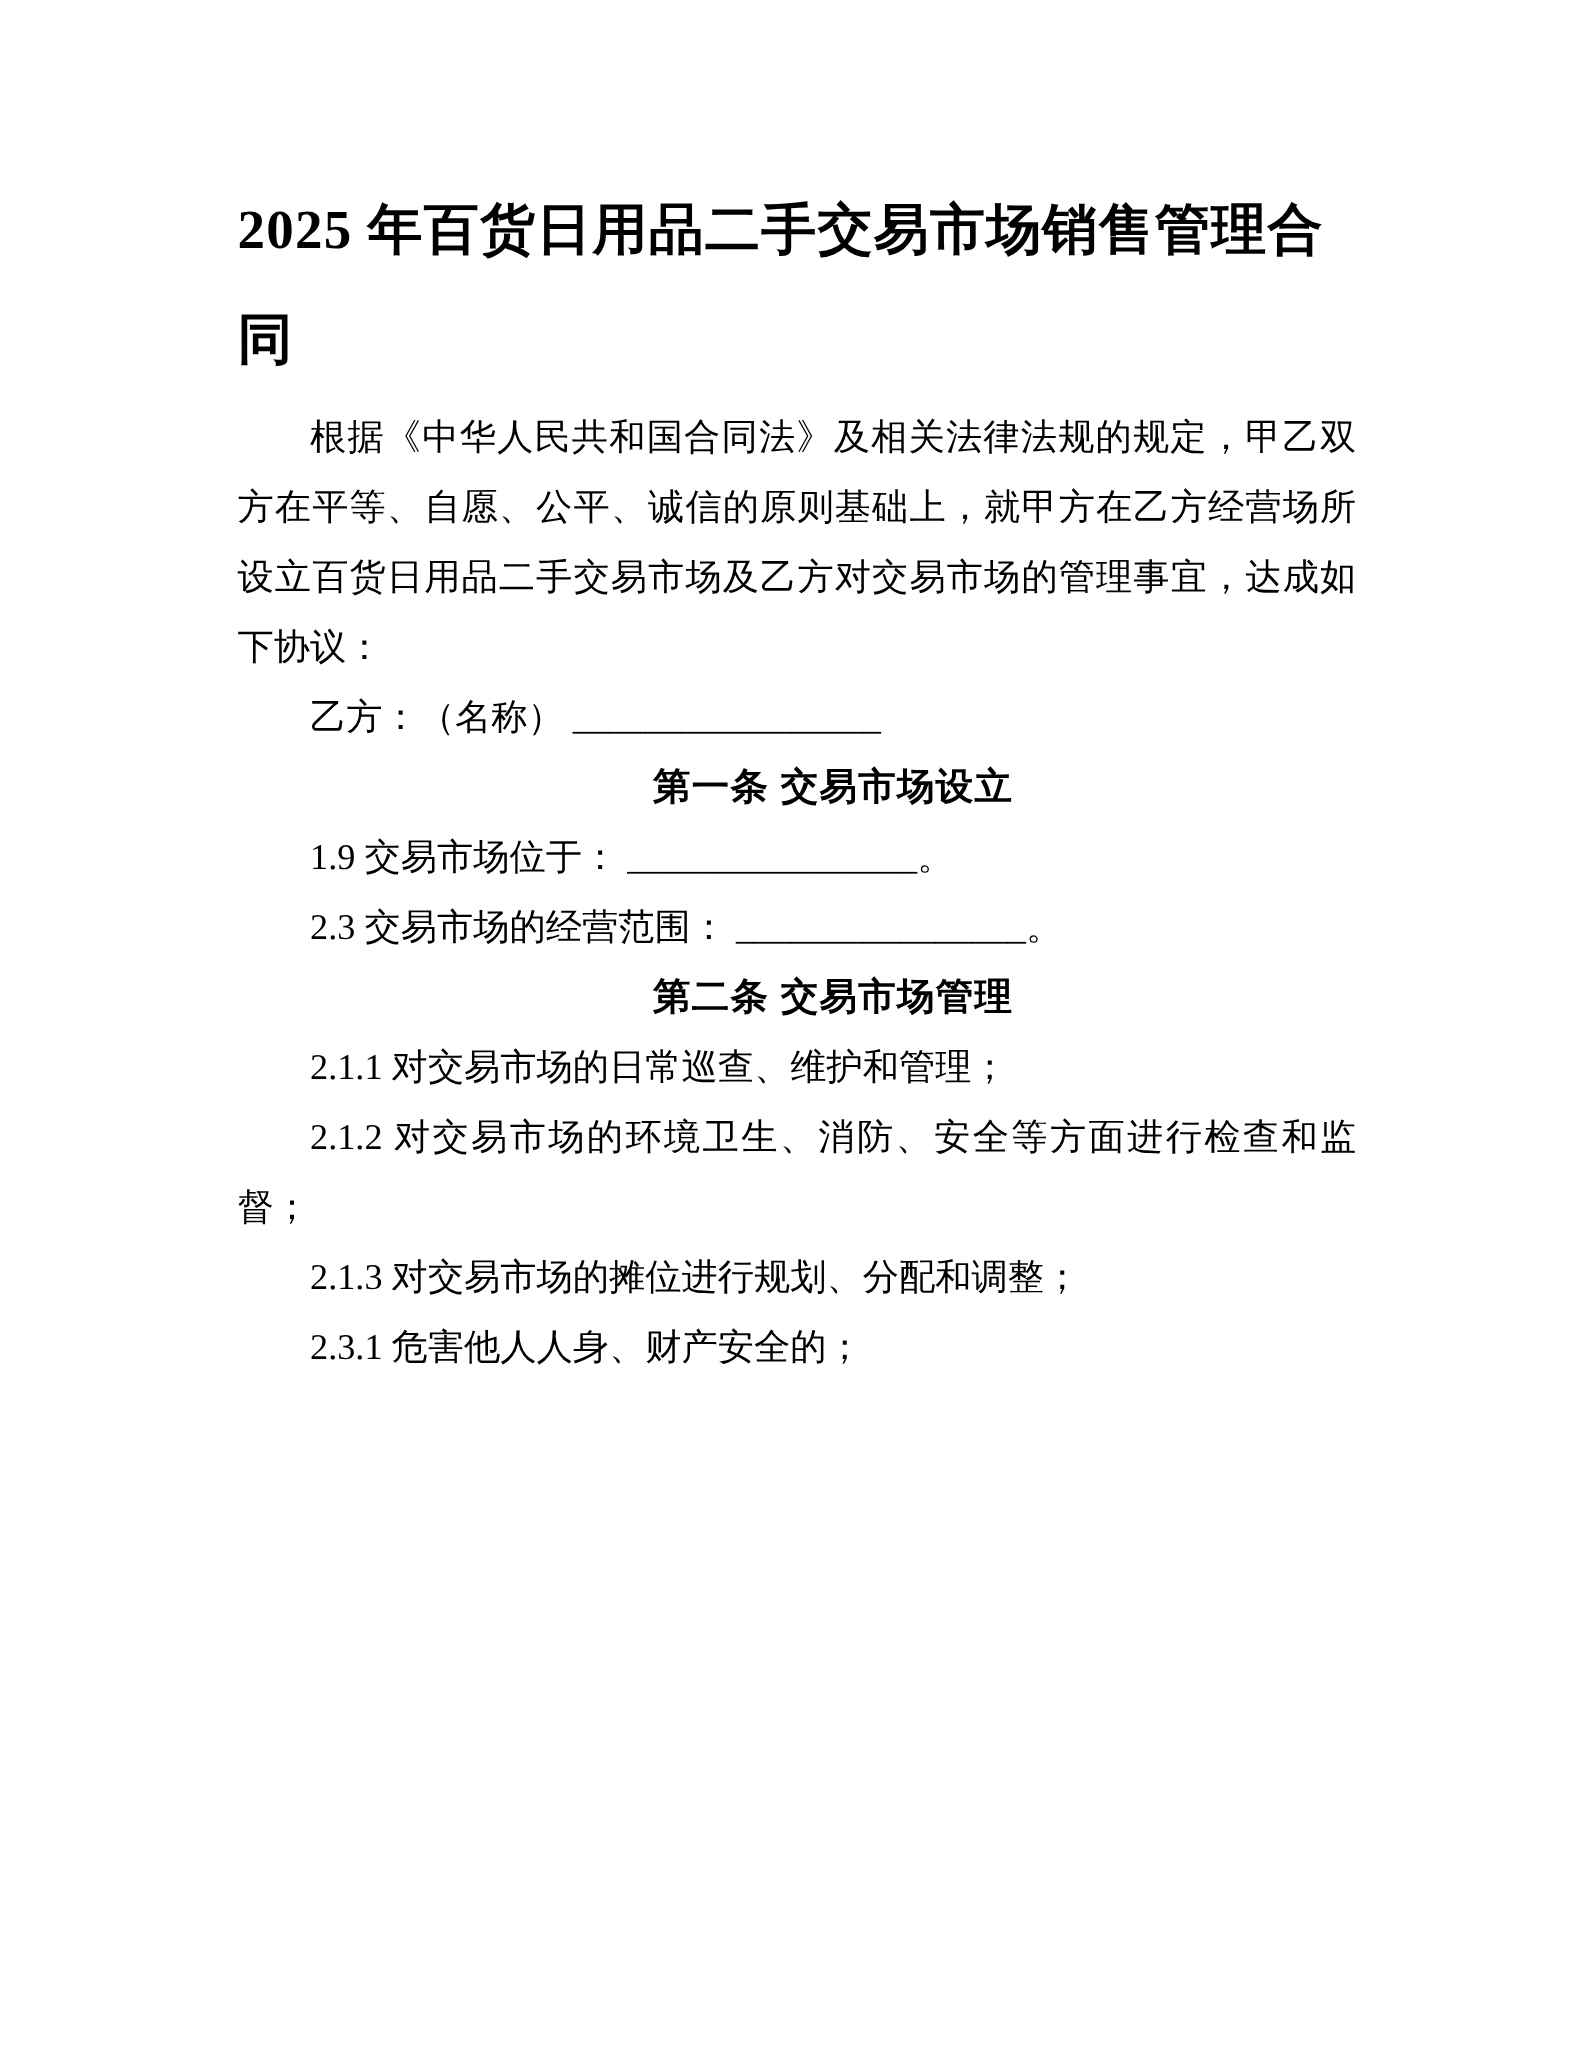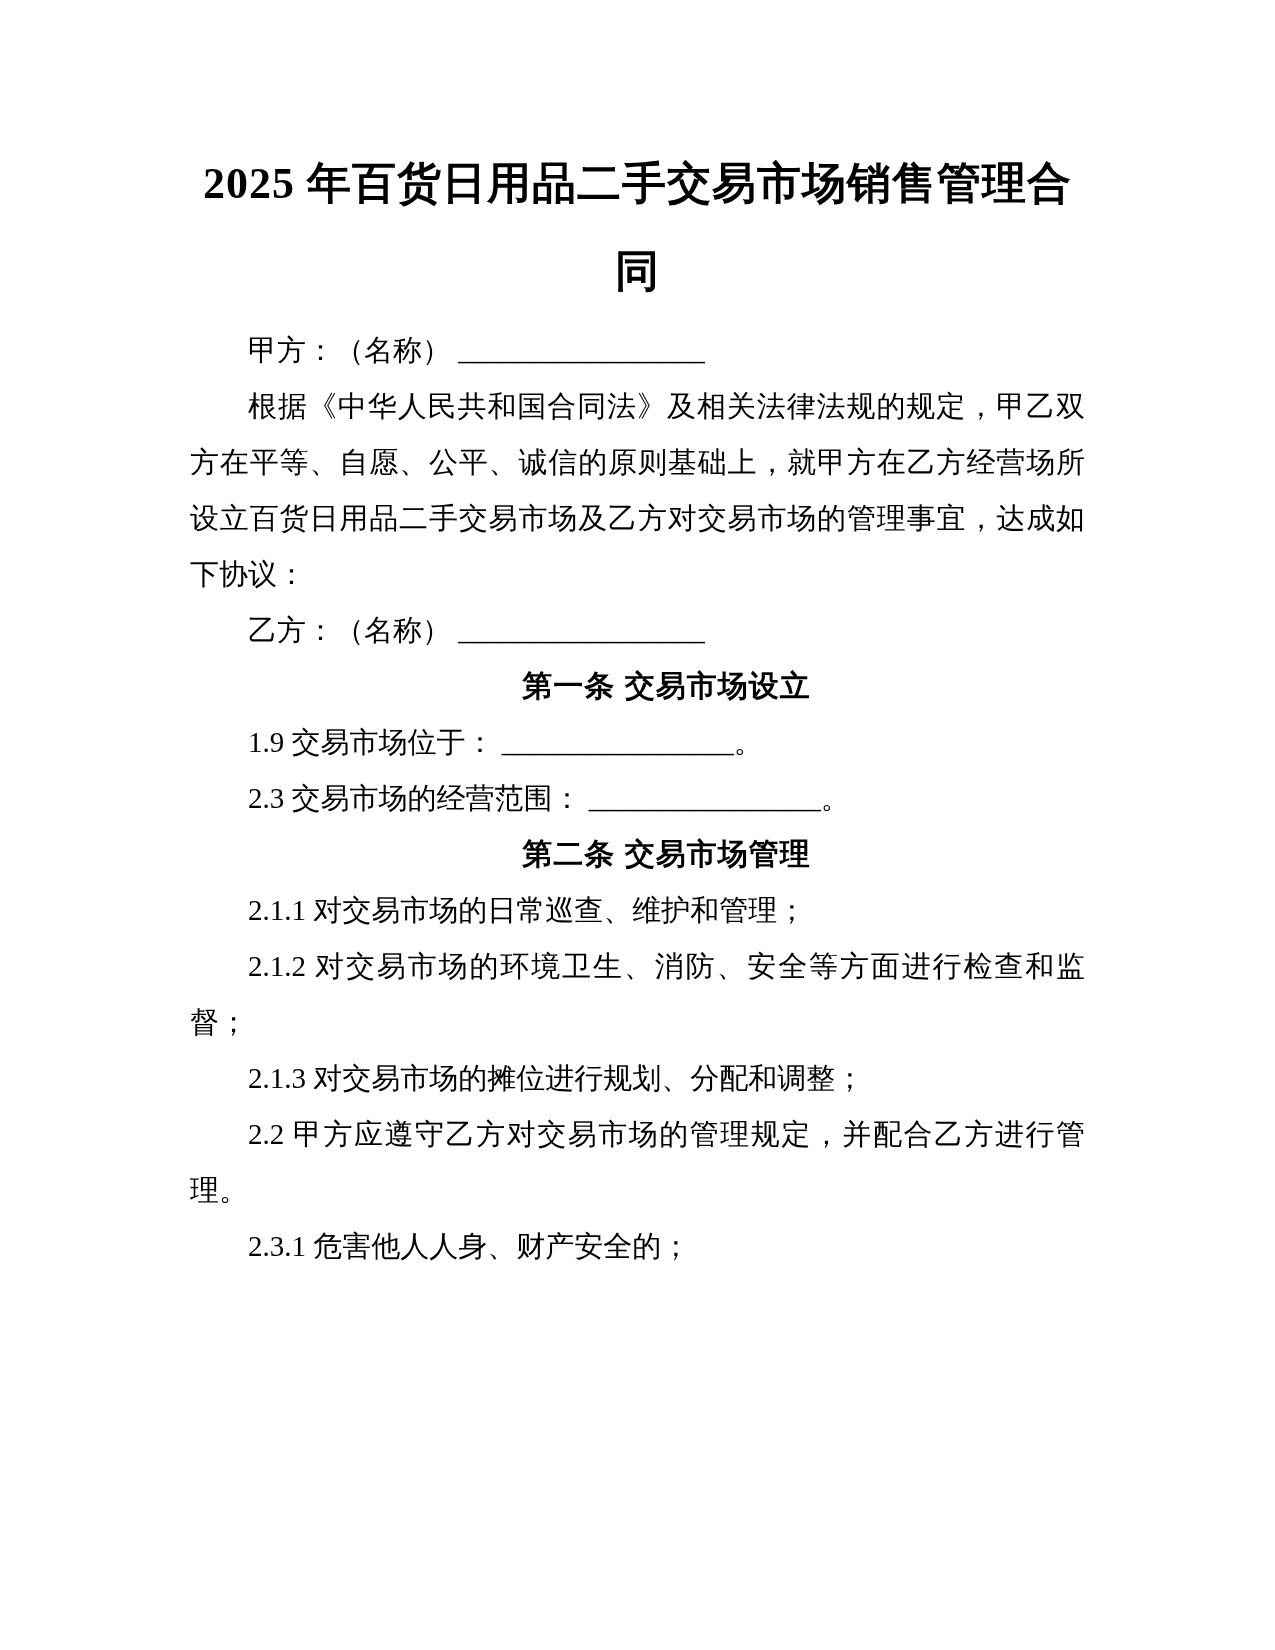--- a/index.html
+++ b/index.html
@@ -17,21 +17,21 @@
     padding: 140px 190px 0 190px;
     color: #000000;
     font-family: "Liberation Serif", "DejaVu Serif", serif;
     overflow: hidden;
   }
   .doc-title {
     margin: 0 0 6px 0;
     font-size: 44px;
     line-height: 88px;
     font-weight: bold;
-    text-align: center;
+    text-align: left;
     text-indent: 0;
     font-family: "Liberation Serif", "DejaVu Serif", serif;
     letter-spacing: 1px;
   }
   .doc-body p,
   .doc-body h2 {
     margin: 0;
     font-size: 29px;
     line-height: 56px;
     text-indent: 58px;
@@ -47,21 +47,20 @@
     letter-spacing: 1px;
   }
 </style>
 </head>
 <body>
 
 <div class="page">
   <h1 class="doc-title">2025 年百货日用品二手交易市场销售管理合同</h1>
 
   <div class="doc-body">
-    <p>甲方：（名称） _________________</p>
 
     <p>根据《中华人民共和国合同法》及相关法律法规的规定，甲乙双方在平等、自愿、公平、诚信的原则基础上，就甲方在乙方经营场所设立百货日用品二手交易市场及乙方对交易市场的管理事宜，达成如下协议：</p>
 
     <p>乙方：（名称） _________________</p>
 
     <h2>第一条 交易市场设立</h2>
 
     <p>1.9 交易市场位于： ________________。</p>
 
     <p>2.3 交易市场的经营范围： ________________。</p>
@@ -69,17 +68,16 @@
     <h2>第二条 交易市场管理</h2>
 
     <p>2.1.1 对交易市场的日常巡查、维护和管理；</p>
 
     <p>2.1.2 对交易市场的环境卫生、消防、安全等方面进行检查和监督；</p>
 
     <p>2.1.3 对交易市场的摊位进行规划、分配和调整；</p>
 
 
 
-    <p>2.2 甲方应遵守乙方对交易市场的管理规定，并配合乙方进行管理。</p>
 
     <p>2.3.1 危害他人人身、财产安全的；</p>
   </div>
 </div>
 
 </body></html>

